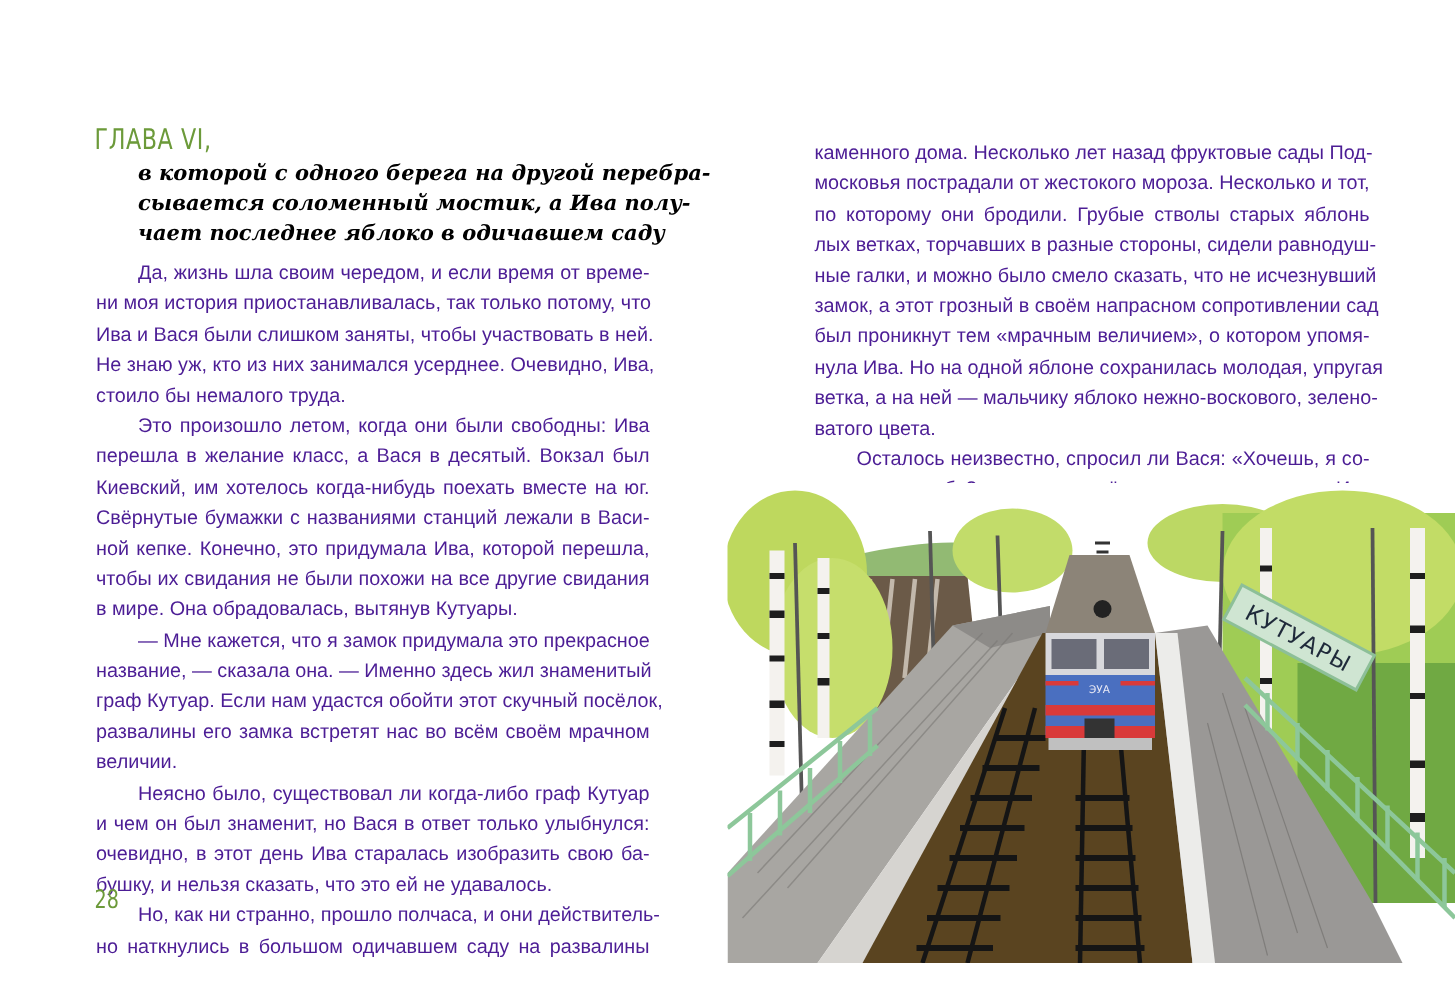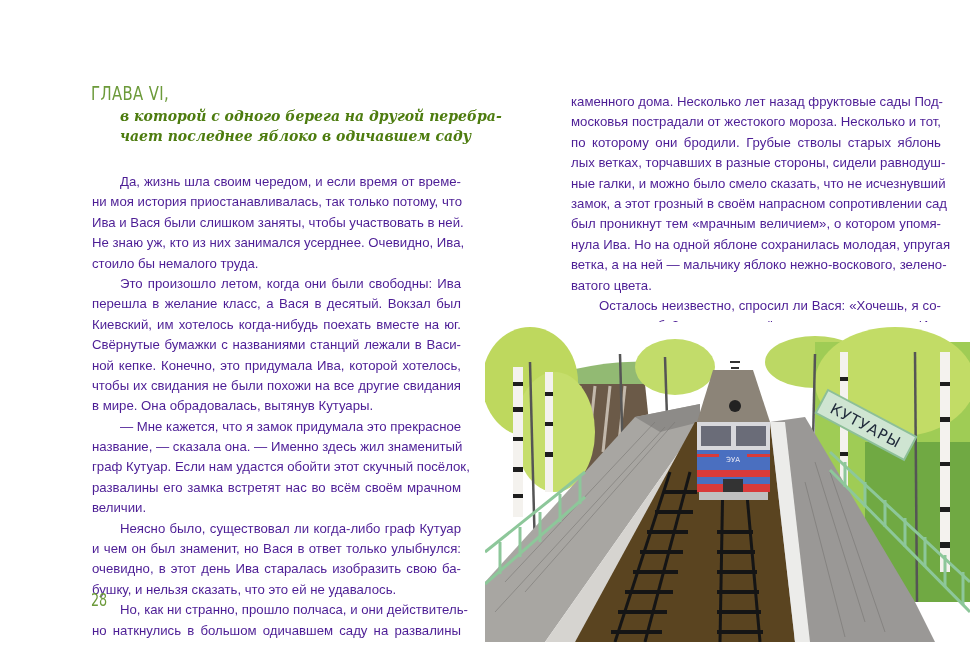--- a/index.html
+++ b/index.html
@@ -1,27 +1,27 @@
 <!DOCTYPE html>
 <html><head>
 <meta charset="utf-8">
 <style>
   html, body { margin: 0; padding: 0; background: #ffffff; }
   body { width: 970px; height: 664px; position: relative; overflow: hidden;
          font-family: "Liberation Sans", sans-serif; color: #2a2a2a; }
-  .page { position: absolute; top: 0; height: 516px; margin-left: 28px; }
+  .page { position: absolute; top: 0; height: 516px; }
   .page-left { left: 0; width: 485px; }
   .page-right { left: 485px; width: 485px; }
 
   .chapter-title { position: absolute; left: 63px; top: 82px;
     font-family: "DejaVu Sans", sans-serif; font-size: 19px; letter-spacing: 0.5px;
     color: #6c9a3a; transform: scaleX(0.78); transform-origin: left top; font-weight: normal; }
   .chapter-subtitle { position: absolute; left: 92px; top: 106px; width: 345px;
     font-family: "DejaVu Serif", serif; font-style: italic; font-weight: bold;
-    font-size: 14px; line-height: 20px; color: #4d7c0f; }
+    font-size: 14px; line-height: 20px; color: #000000; }
   .chapter-subtitle .ln { display: block; white-space: nowrap; text-align: justify; text-align-last: justify; }
 
   .body-text { position: absolute; font-size: 13.2px; line-height: 20.4px; color: #4c1d95; }
   .body-text .ln { display: block; white-space: nowrap; text-align: justify; text-align-last: justify; height: 20.4px; }
   .body-text .ln.last { text-align-last: left; }
   .body-text .ln.indent { text-indent: 28px; }
   .left-col { left: 64px; top: 172px; width: 369px; }
   .right-col { left: 543px; top: 92px; width: 370px; }
 
   .page-number { position: absolute; left: 63px; top: 590px; font-size: 17px;
@@ -30,34 +30,35 @@
   .illustration { position: absolute; left: 485px; top: 322px; width: 485px; height: 320px; }
   .illustration svg { display: block; }
 </style>
 </head>
 <body>
 
 <div class="page page-left">
   <div class="chapter-title">ГЛАВА VI,</div>
   <div class="chapter-subtitle">
     <span class="ln">в которой с одного берега на другой перебра-</span>
+    <span class="ln">сывается соломенный мостик, а Ива полу-</span>
     <span class="ln" style="text-align-last:left">чает последнее яблоко в одичавшем саду</span>
   </div>
 
   <div class="body-text left-col">
     <span class="ln indent">Да, жизнь шла своим чередом, и если время от време-</span>
     <span class="ln">ни моя история приостанавливалась, так только потому, что</span>
     <span class="ln">Ива и Вася были слишком заняты, чтобы участвовать в ней.</span>
     <span class="ln">Не знаю уж, кто из них занимался усерднее. Очевидно, Ива,</span>
     <span class="ln last">стоило бы немалого труда.</span>
     <span class="ln indent">Это произошло летом, когда они были свободны: Ива</span>
     <span class="ln">перешла в желание класс, а Вася в десятый. Вокзал был</span>
     <span class="ln">Киевский, им хотелось когда-нибудь поехать вместе на юг.</span>
     <span class="ln">Свёрнутые бумажки с названиями станций лежали в Васи-</span>
-    <span class="ln">ной кепке. Конечно, это придумала Ива, которой хотелось,</span>
+    <span class="ln">ной кепке. Конечно, это придумала Ива, которой перешла,</span>
     <span class="ln">чтобы их свидания не были похожи на все другие свидания</span>
     <span class="ln last">в мире. Она обрадовалась, вытянув Кутуары.</span>
     <span class="ln indent">— Мне кажется, что я замок придумала это прекрасное</span>
     <span class="ln">название, — сказала она. — Именно здесь жил знаменитый</span>
     <span class="ln">граф Кутуар. Если нам удастся обойти этот скучный посёлок,</span>
     <span class="ln">развалины его замка встретят нас во всём своём мрачном</span>
     <span class="ln last">величии.</span>
     <span class="ln indent">Неясно было, существовал ли когда-либо граф Кутуар</span>
     <span class="ln">и чем он был знаменит, но Вася в ответ только улыбнулся:</span>
     <span class="ln">очевидно, в этот день Ива старалась изобразить свою ба-</span>

